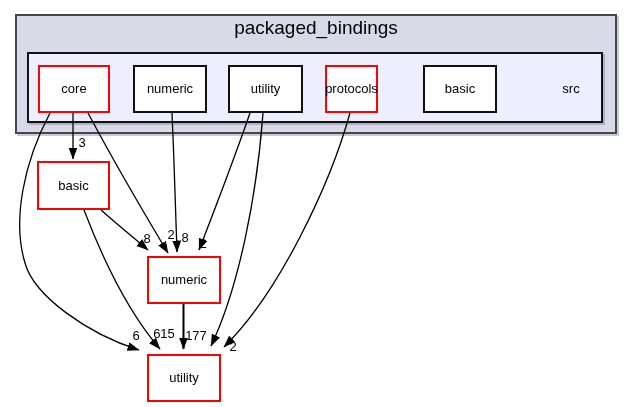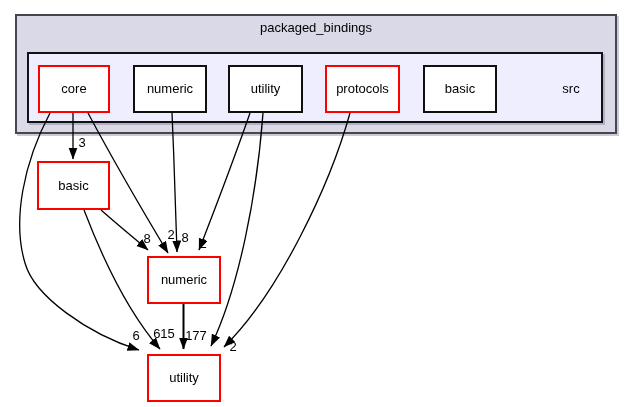--- a/index.html
+++ b/index.html
@@ -7,41 +7,41 @@
     position:relative; width:629px; height:407px; background:#ffffff;
     font-family:"Liberation Sans", sans-serif; color:#000; overflow:hidden;
   }
   .cluster-outer {
     position:absolute; left:15px; top:14px; width:602px; height:120px;
     background:#d9d9e7; border:2px solid #46464f; box-sizing:border-box;
     box-shadow:2px 2px 0 rgba(160,160,175,.55);
   }
   .cluster-outer-title {
     position:absolute; left:15px; top:21px; width:602px; text-align:center;
-    font-size:13px; line-height:14px;
+    font-size:19px; line-height:14px;
   }
   .cluster-inner {
     position:absolute; left:27px; top:52px; width:576px; height:71px;
     background:#eeeeff; border:2px solid #111118; box-sizing:border-box;
     box-shadow:2px 2px 0 rgba(150,150,165,.6);
   }
   .src-label {
     position:absolute; left:541px; top:82px; width:60px; text-align:center;
     font-size:13px; line-height:14px;
   }
   .node {
     position:absolute; box-sizing:border-box; background:#ffffff;
     border:2px solid #101010; display:flex; align-items:center; justify-content:center;
     font-size:13px; line-height:14px; cursor:pointer;text-align:center;
   }
   .node.red { border-color:#ff0000; }
   .n-src-core      { left:38px;  top:65px;  width:72px; height:48px; }
   .n-src-numeric   { left:133px; top:65px;  width:74px; height:48px; }
   .n-src-utility   { left:228px; top:65px;  width:75px; height:48px; }
-  .n-src-protocols { left:325px; top:65px;  width:75px; height:48px; }
+  .n-src-protocols { left:325px; top:65px;  width:53px; height:48px; }
   .n-src-basic     { left:423px; top:65px;  width:74px; height:48px; }
   .n-basic   { left:37px;  top:161px; width:73px; height:49px; }
   .n-numeric { left:147px; top:256px; width:74px; height:48px; }
   .n-utility { left:147px; top:354px; width:74px; height:48px; }
   svg.edges { position:absolute; left:0; top:0; z-index:5; pointer-events:none; }
   svg.edges path.e { fill:none; stroke:#000000; stroke-width:1.3px; }
   svg.edges path.thick { stroke-width:2px; }
   svg.edges text { font-family:"Liberation Sans", sans-serif; font-size:13px; fill:#000; text-anchor:middle; }
 </style>
 </head>

